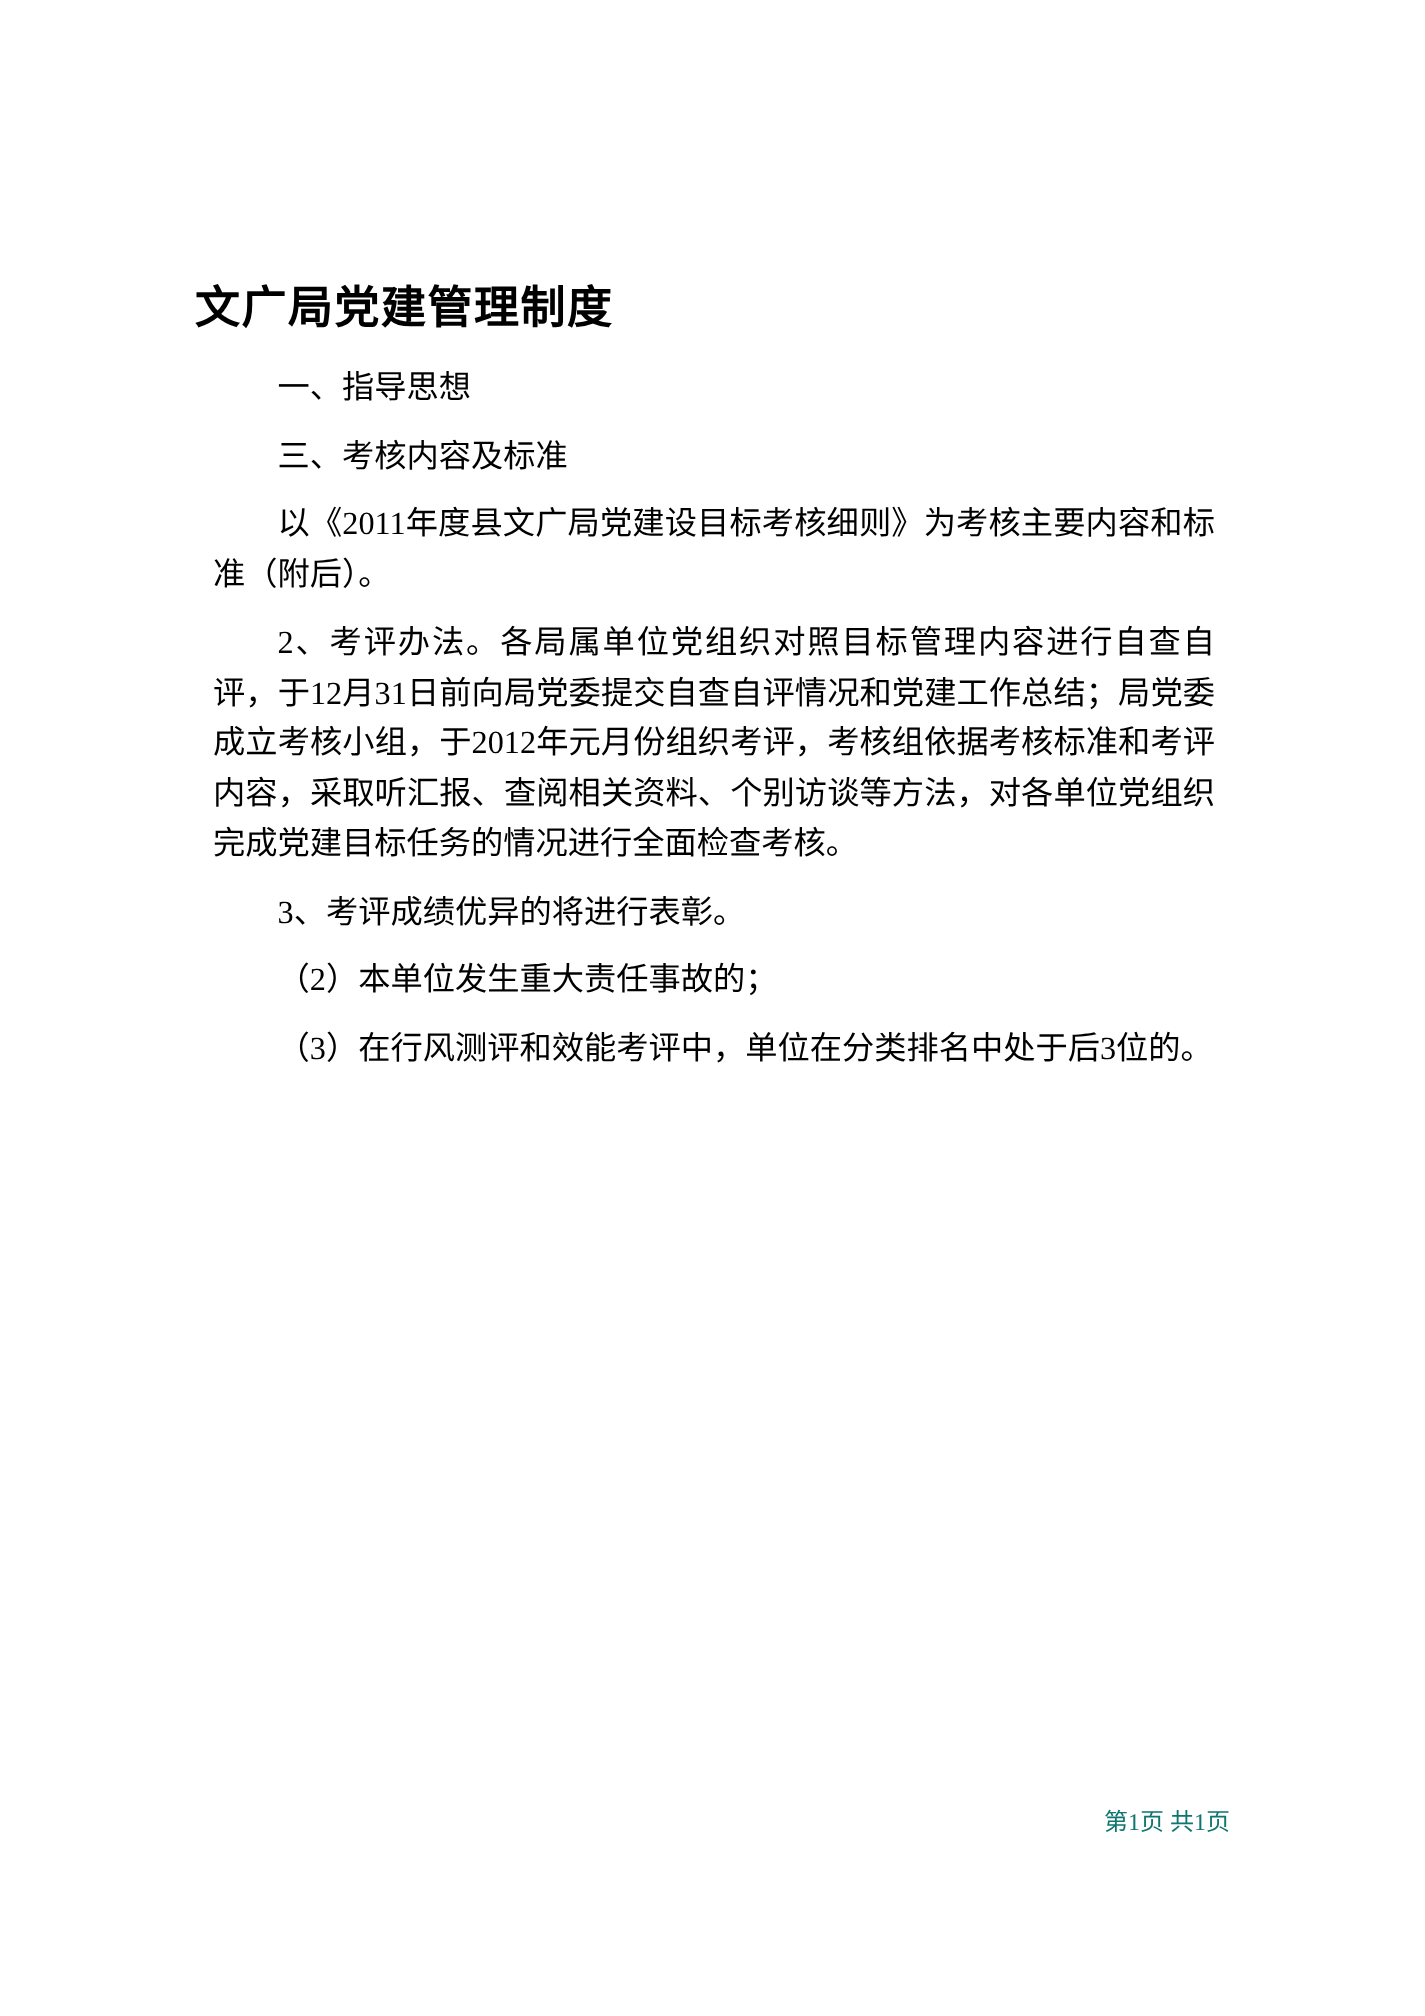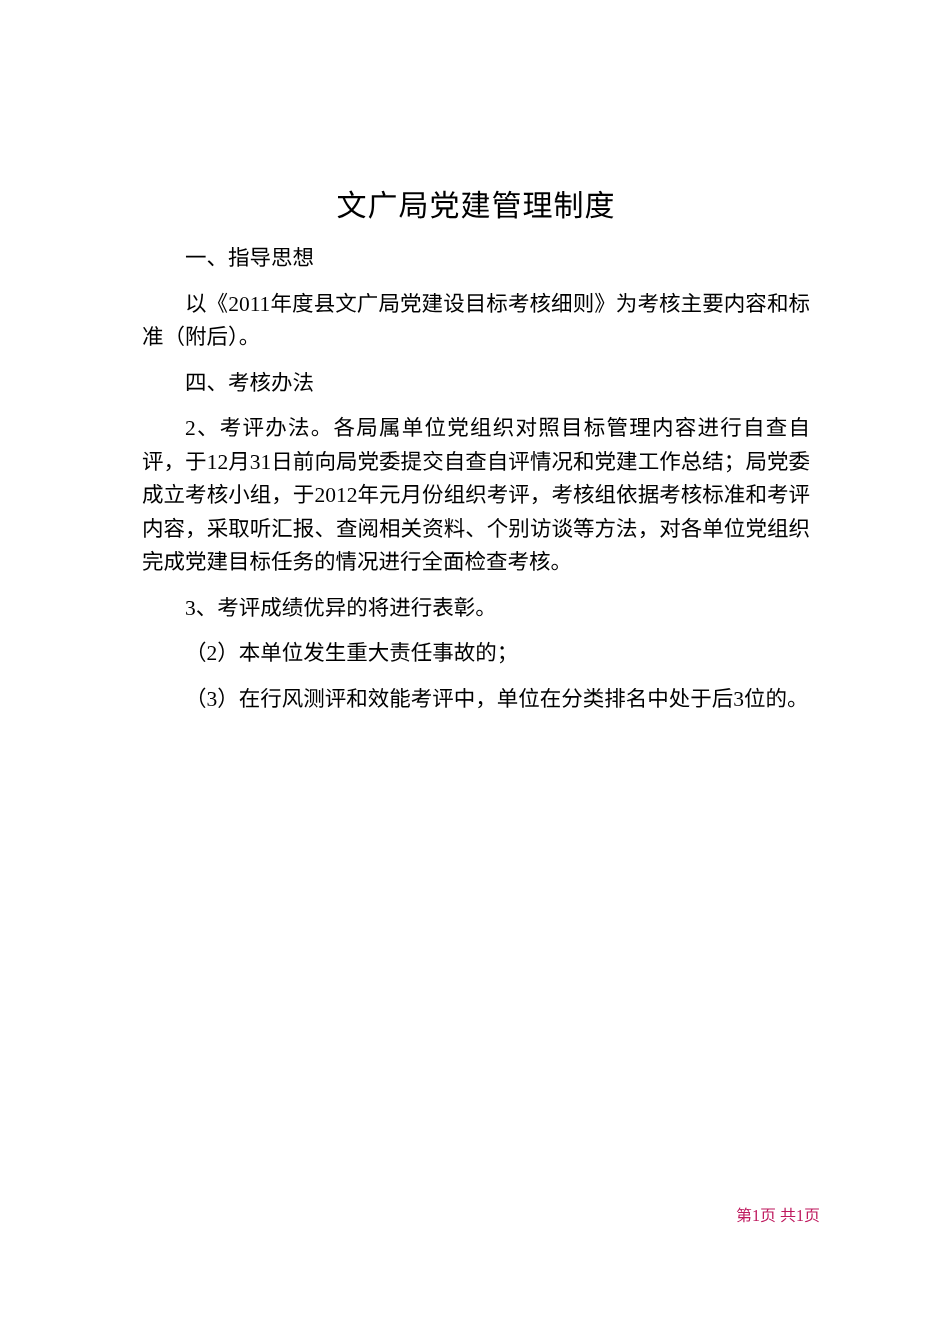--- a/index.html
+++ b/index.html
@@ -17,53 +17,53 @@
     overflow: hidden;
   }
   .content {
     position: absolute;
     left: 130px;
     width: 692px;
     top: 186px;
   }
   .doc-title {
     margin: 0 0 16px 0;
-    text-align: center;
+    text-align: left;
     font-size: 30px;
-    font-weight: normal;
+    font-weight: bold;
     line-height: 40px;
     letter-spacing: 1px;
   }
   .para {
     margin: 12px;
     font-size: 21.5px;
     line-height: 33.5px;
     text-align: justify;
     text-justify: inter-ideograph;
     text-indent: 2em;
     word-break: break-all;
   }
   .footer {
     position: absolute;
     right: 130px;
     top: 1206px;
     font-size: 16px;
     line-height: 20px;
-    color: #be185d;
+    color: #0f766e;
     font-family: "Liberation Serif", "DejaVu Serif", serif;
   }
 </style>
 </head>
 <body>
 
 <div class="page">
   <div class="content">
     <h1 class="doc-title">文广局党建管理制度</h1>
     <p class="para">一、指导思想</p>
+    <p class="para">三、考核内容及标准</p>
     <p class="para">以《2011年度县文广局党建设目标考核细则》为考核主要内容和标准（附后）。</p>
-    <p class="para">四、考核办法</p>
     <p class="para">2、考评办法。各局属单位党组织对照目标管理内容进行自查自评，于12月31日前向局党委提交自查自评情况和党建工作总结；局党委成立考核小组，于2012年元月份组织考评，考核组依据考核标准和考评内容，采取听汇报、查阅相关资料、个别访谈等方法，对各单位党组织完成党建目标任务的情况进行全面检查考核。</p>
     <p class="para">3、考评成绩优异的将进行表彰。</p>
     <p class="para">（2）本单位发生重大责任事故的；</p>
     <p class="para">（3）在行风测评和效能考评中，单位在分类排名中处于后3位的。</p>
   </div>
   <div class="footer">第1页 共1页</div>
 </div>
 
 </body></html>

